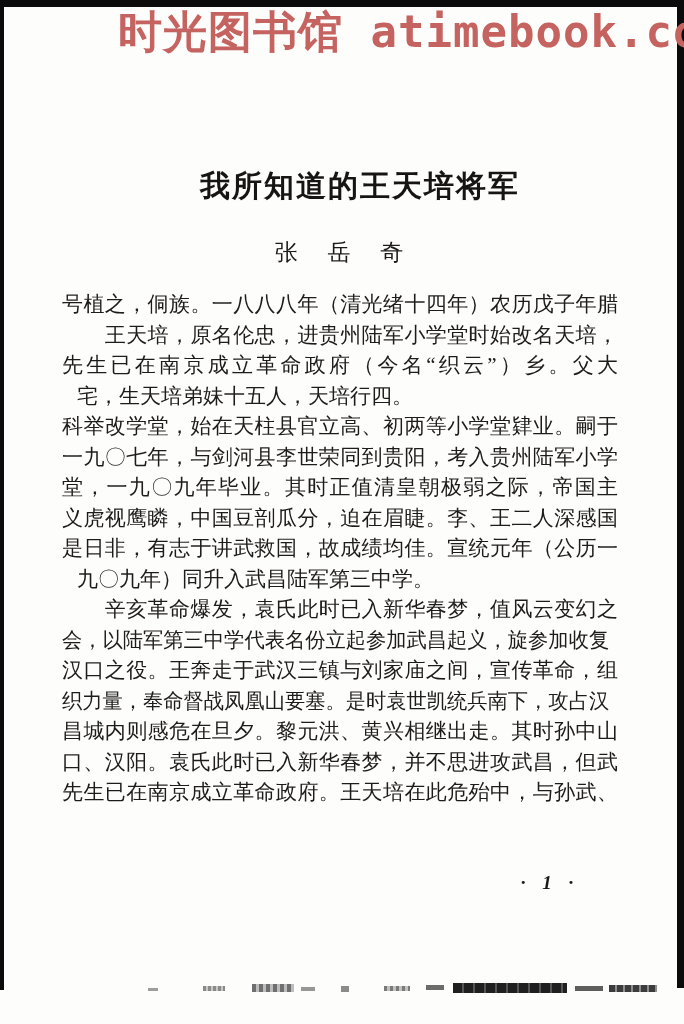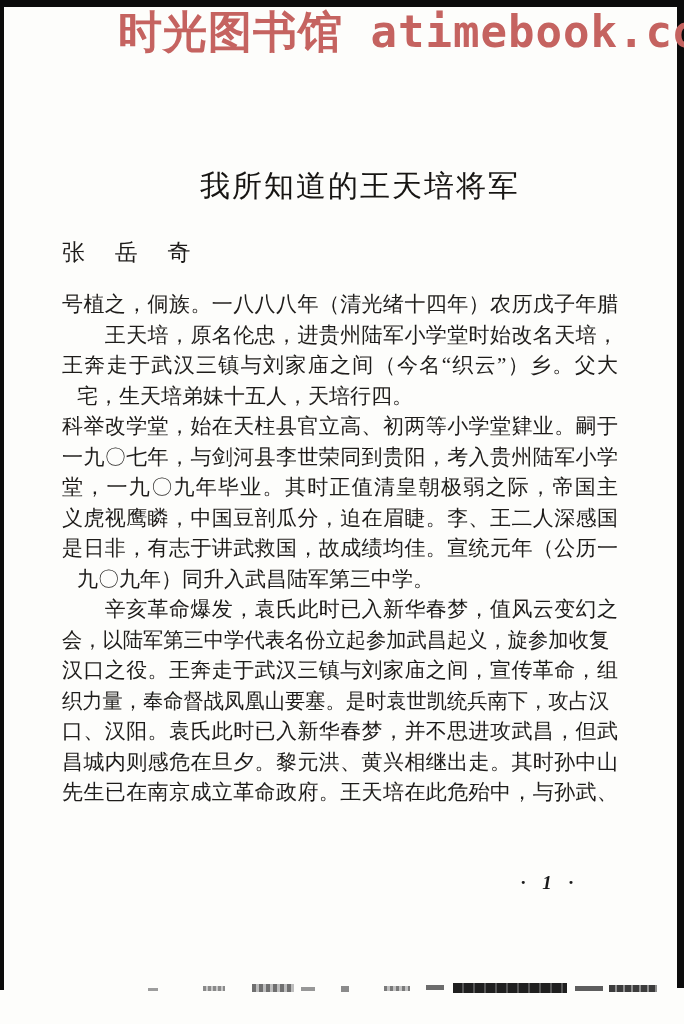--- a/index.html
+++ b/index.html
@@ -20,27 +20,27 @@
     position:absolute;left:118px;top:8px;
     font-family:"DejaVu Sans Mono", monospace;
     font-size:44px;line-height:48px;
     letter-spacing:1px;white-space:nowrap;
     font-weight:bold;
   }
   
   .title{
     position:absolute;left:82px;top:166px;width:556px;
     text-align:center;
-    font-size:30px;font-weight:normal;
+    font-size:30px;font-weight:bold;
     letter-spacing:2px;color:#171513;
     white-space:nowrap;
   }
   .author{
     position:absolute;left:62px;top:237px;width:556px;
-    text-align:left;
+    text-align:center;
     font-size:23px;color:#1d1b19;
     word-spacing:20px;letter-spacing:2px;
     white-space:nowrap;
   }
   
   .body-text{
     position:absolute;left:62px;top:289px;width:556px;
     color:#1e1c1a;
   }
   .line{
@@ -84,34 +84,34 @@
 
   <div class="watermark" style="color: rgb(197, 99, 96);">时光图书馆 atimebook.com</div>
 
   <div class="title">我所知道的王天培将军</div>
 
   <div class="author">张 岳 奇</div>
 
   <div class="body-text">
     <div class="line">号植之，侗族。一八八八年（清光绪十四年）农历戊子年腊</div>
     <div class="line">　　王天培，原名伦忠，进贵州陆军小学堂时始改名天培，</div>
-    <div class="line">王奔走于武汉三镇与刘家庙之间（今名“织云”）乡。父大</div>
+    <div class="line">先生已在南京成立革命政府（今名“织云”）乡。父大</div>
     <div class="line short">宅，生天培弟妹十五人，天培行四。</div>
     <div class="line">科举改学堂，始在天柱县官立高、初两等小学堂肄业。嗣于</div>
     <div class="line">一九〇七年，与剑河县李世荣同到贵阳，考入贵州陆军小学</div>
     <div class="line">堂，一九〇九年毕业。其时正值清皇朝极弱之际，帝国主</div>
     <div class="line">义虎视鹰瞵，中国豆剖瓜分，迫在眉睫。李、王二人深感国</div>
     <div class="line">是日非，有志于讲武救国，故成绩均佳。宣统元年（公历一</div>
     <div class="line short">九〇九年）同升入武昌陆军第三中学。</div>
     <div class="line">　　辛亥革命爆发，袁氏此时已入新华春梦，值风云变幻之</div>
     <div class="line tight">会，以陆军第三中学代表名份立起参加武昌起义，旋参加收复</div>
     <div class="line">汉口之役。王奔走于武汉三镇与刘家庙之间，宣传革命，组</div>
     <div class="line tight">织力量，奉命督战凤凰山要塞。是时袁世凯统兵南下，攻占汉</div>
+    <div class="line">昌城内则感危在旦夕。黎元洪、黄兴相继出走。其时孙中山</div>
     <div class="line">口、汉阳。袁氏此时已入新华春梦，并不思进攻武昌，但武</div>
-    <div class="line">昌城内则感危在旦夕。黎元洪、黄兴相继出走。其时孙中山</div>
     <div class="line">先生已在南京成立革命政府。王天培在此危殆中，与孙武、</div>
   </div>
 
   <div class="page-number">· 1 ·</div>
 
   <div class="noise n1"></div>
   <div class="noise n2"></div>
   <div class="noise n3"></div>
   <div class="noise n4"></div>
   <div class="noise n5"></div>

